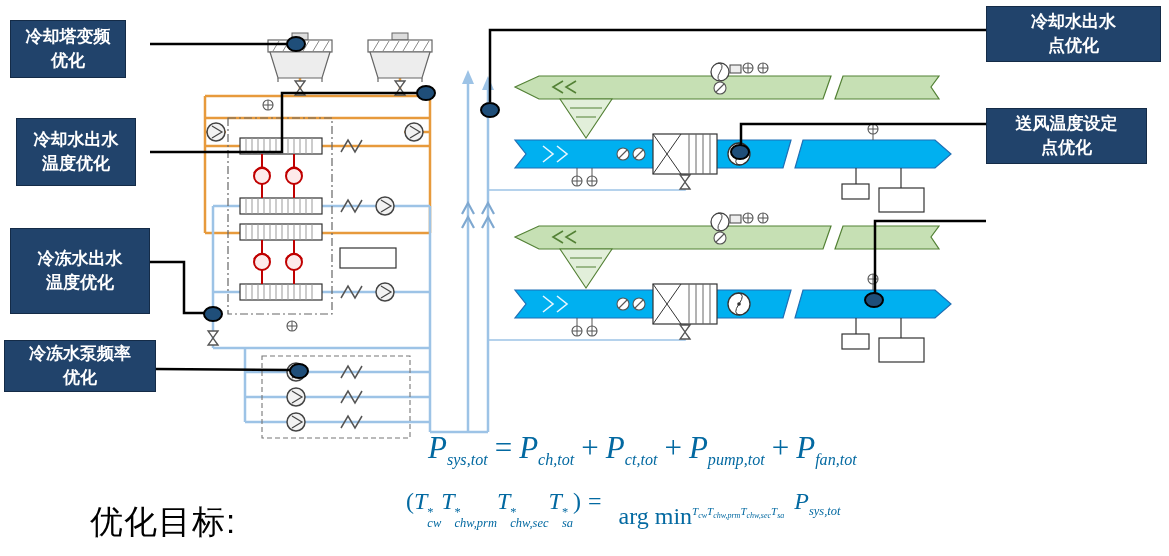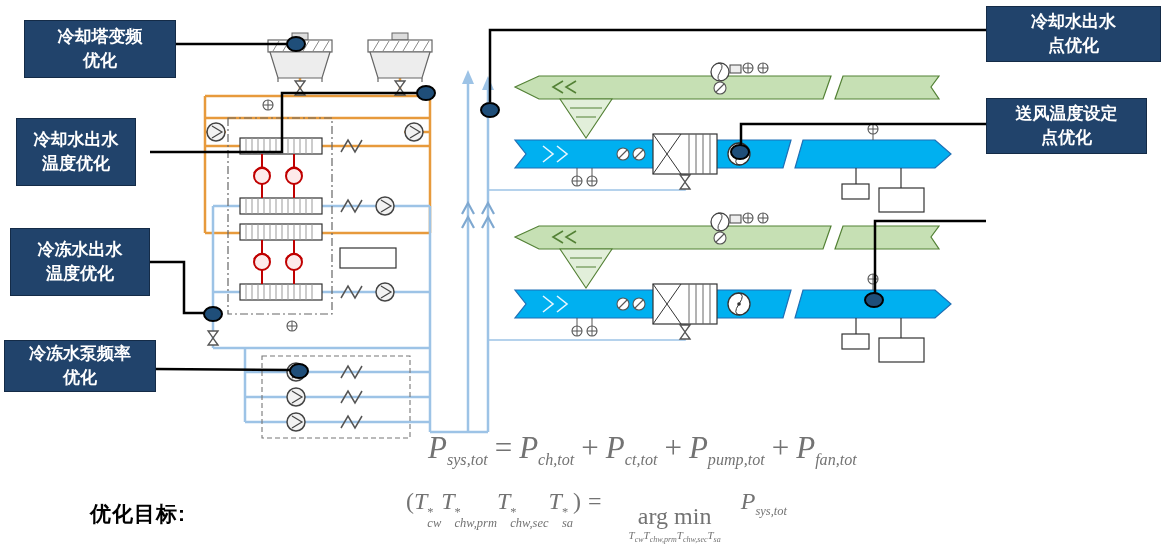--- a/index.html
+++ b/index.html
@@ -9,43 +9,43 @@
     overflow:hidden; font-family:"Liberation Sans", sans-serif;
   }
   .diagram-svg { position:absolute; left:0; top:0; }
   .callout {
     position:absolute; background:#21436B; border:1px solid #142B47;
     color:#fff; font-weight:bold; font-size:17px; line-height:1.4;
     display:flex; align-items:center; justify-content:center;
     text-align:center; white-space:pre-line;
   }
   .heading {
-    position:absolute; left:90px; top:500px; font-size:21px;
-    font-weight:bold; color:#000; letter-spacing:1px;
+    position:absolute; left:90px; top:500px; font-size:33px;
+    font-weight:normal; color:#000; letter-spacing:1px;
   }
   .formula {
-    position:absolute; color:#737373;
+    position:absolute; color:#0369a1;
     font-family:"Liberation Serif","DejaVu Serif",serif;
     white-space:nowrap;
   }
   .formula .v { font-style:italic; }
   .formula sub { font-style:italic; font-size:0.52em; }
   .formula .op { font-style:normal; padding:0 7px; }
   .formula .np { padding:0; }
   .f1 { left:428px; top:430px; font-size:31px; }
   .f2 { left:406px; top:488px; font-size:24px; }
   .stack {
     display:inline-flex; flex-direction:column; align-items:flex-start;
     line-height:0.9; font-size:0.52em; vertical-align:-7px;
   }
   .stack .st-sup { font-style:normal; }
   .stack .st-sub { font-style:italic; }
   .argmin {
-    display:inline-flex; flex-direction:column; align-items:center;
-    line-height:1; vertical-align:-15px; margin:0 20px;
+    display:inline-flex; flex-direction:row; 
+    line-height:1; vertical-align:-15px; margin:0 10px;
   }
   .argmin .am-op { font-style:normal; }
   .argmin .am-sub { font-size:11px; font-style:italic; margin-top:2px; white-space:nowrap; }
   .argmin .am-sub sub { font-size:8px; }
 </style>
 </head>
 <body>
 
 <div class="canvas">
 
@@ -206,31 +206,31 @@
       <ellipse cx="296" cy="44" rx="9" ry="7"></ellipse>
       <ellipse cx="426" cy="93" rx="9" ry="7"></ellipse>
       <ellipse cx="213" cy="314" rx="9" ry="7"></ellipse>
       <ellipse cx="299" cy="371" rx="9" ry="7"></ellipse>
       <ellipse cx="490" cy="110" rx="9" ry="7"></ellipse>
       <ellipse cx="740" cy="152" rx="9" ry="7"></ellipse>
       <ellipse cx="874" cy="300" rx="9" ry="7"></ellipse>
     </g>
   </svg>
 
-  <div class="callout" style="left:24px;top:20px;width:152px;height:58px">冷却塔变频
+  <div class="callout" style="left:10px;top:20px;width:116px;height:58px">冷却塔变频
 优化</div>
   <div class="callout" style="left:16px;top:118px;width:120px;height:68px">冷却水出水
 温度优化</div>
-  <div class="callout" style="left:10px;top:228px;width:140px;height:68px">冷冻水出水
+  <div class="callout" style="left:10px;top:228px;width:140px;height:86px">冷冻水出水
 温度优化</div>
   <div class="callout" style="left:4px;top:340px;width:152px;height:52px">冷冻水泵频率
 优化</div>
   <div class="callout" style="left:986px;top:6px;width:175px;height:56px">冷却水出水
 点优化</div>
-  <div class="callout" style="left:986px;top:98px;width:161px;height:56px">送风温度设定
+  <div class="callout" style="left:986px;top:108px;width:161px;height:56px">送风温度设定
 点优化</div>
 
   <div class="heading">优化目标:</div>
 
   <div class="formula f1">
     <span class="v">P</span><sub>sys,tot</sub><span class="op">=</span><span class="v">P</span><sub>ch,tot</sub><span class="op">+</span><span class="v">P</span><sub>ct,tot</sub><span class="op">+</span><span class="v">P</span><sub>pump,tot</sub><span class="op">+</span><span class="v">P</span><sub>fan,tot</sub>
   </div>
 
   <div class="formula f2">
     <span class="op np">(</span><span class="v">T</span><span class="stack">

